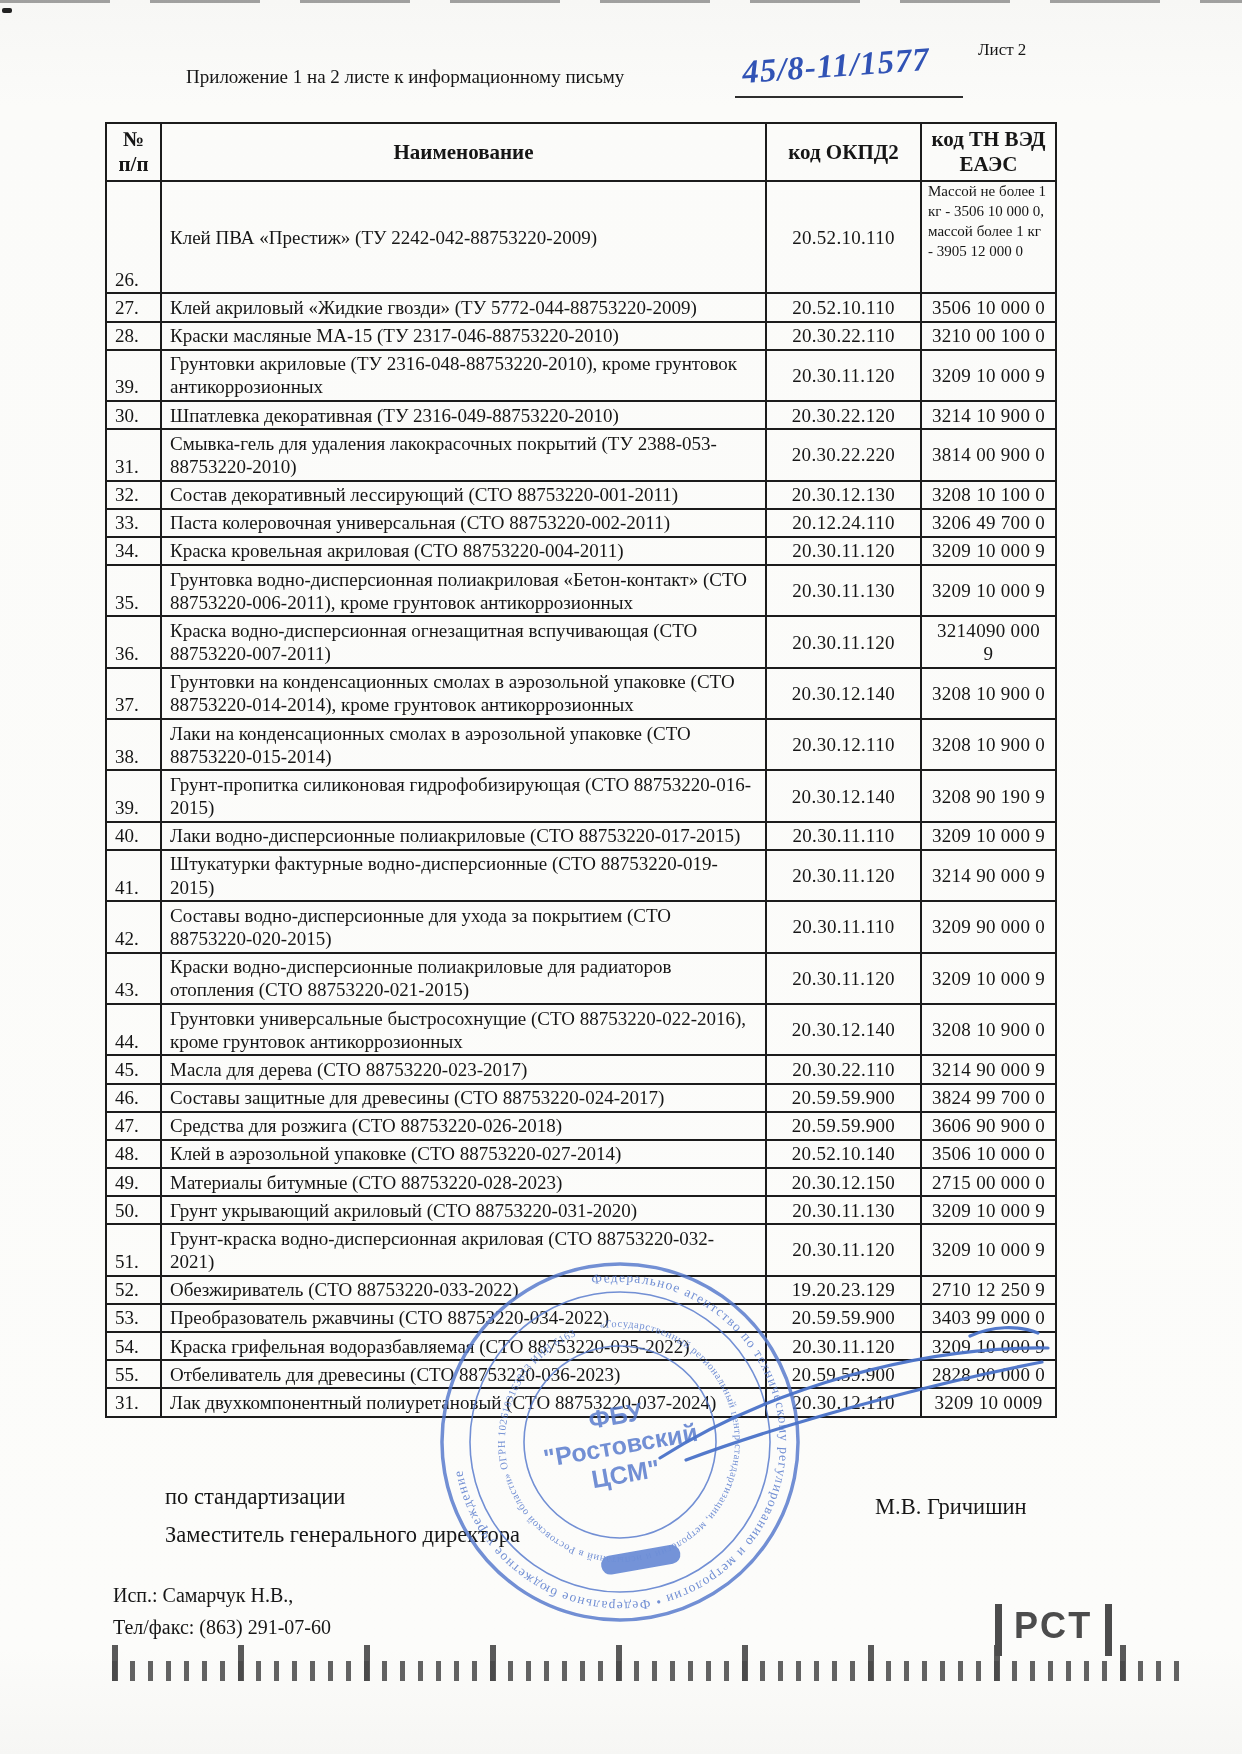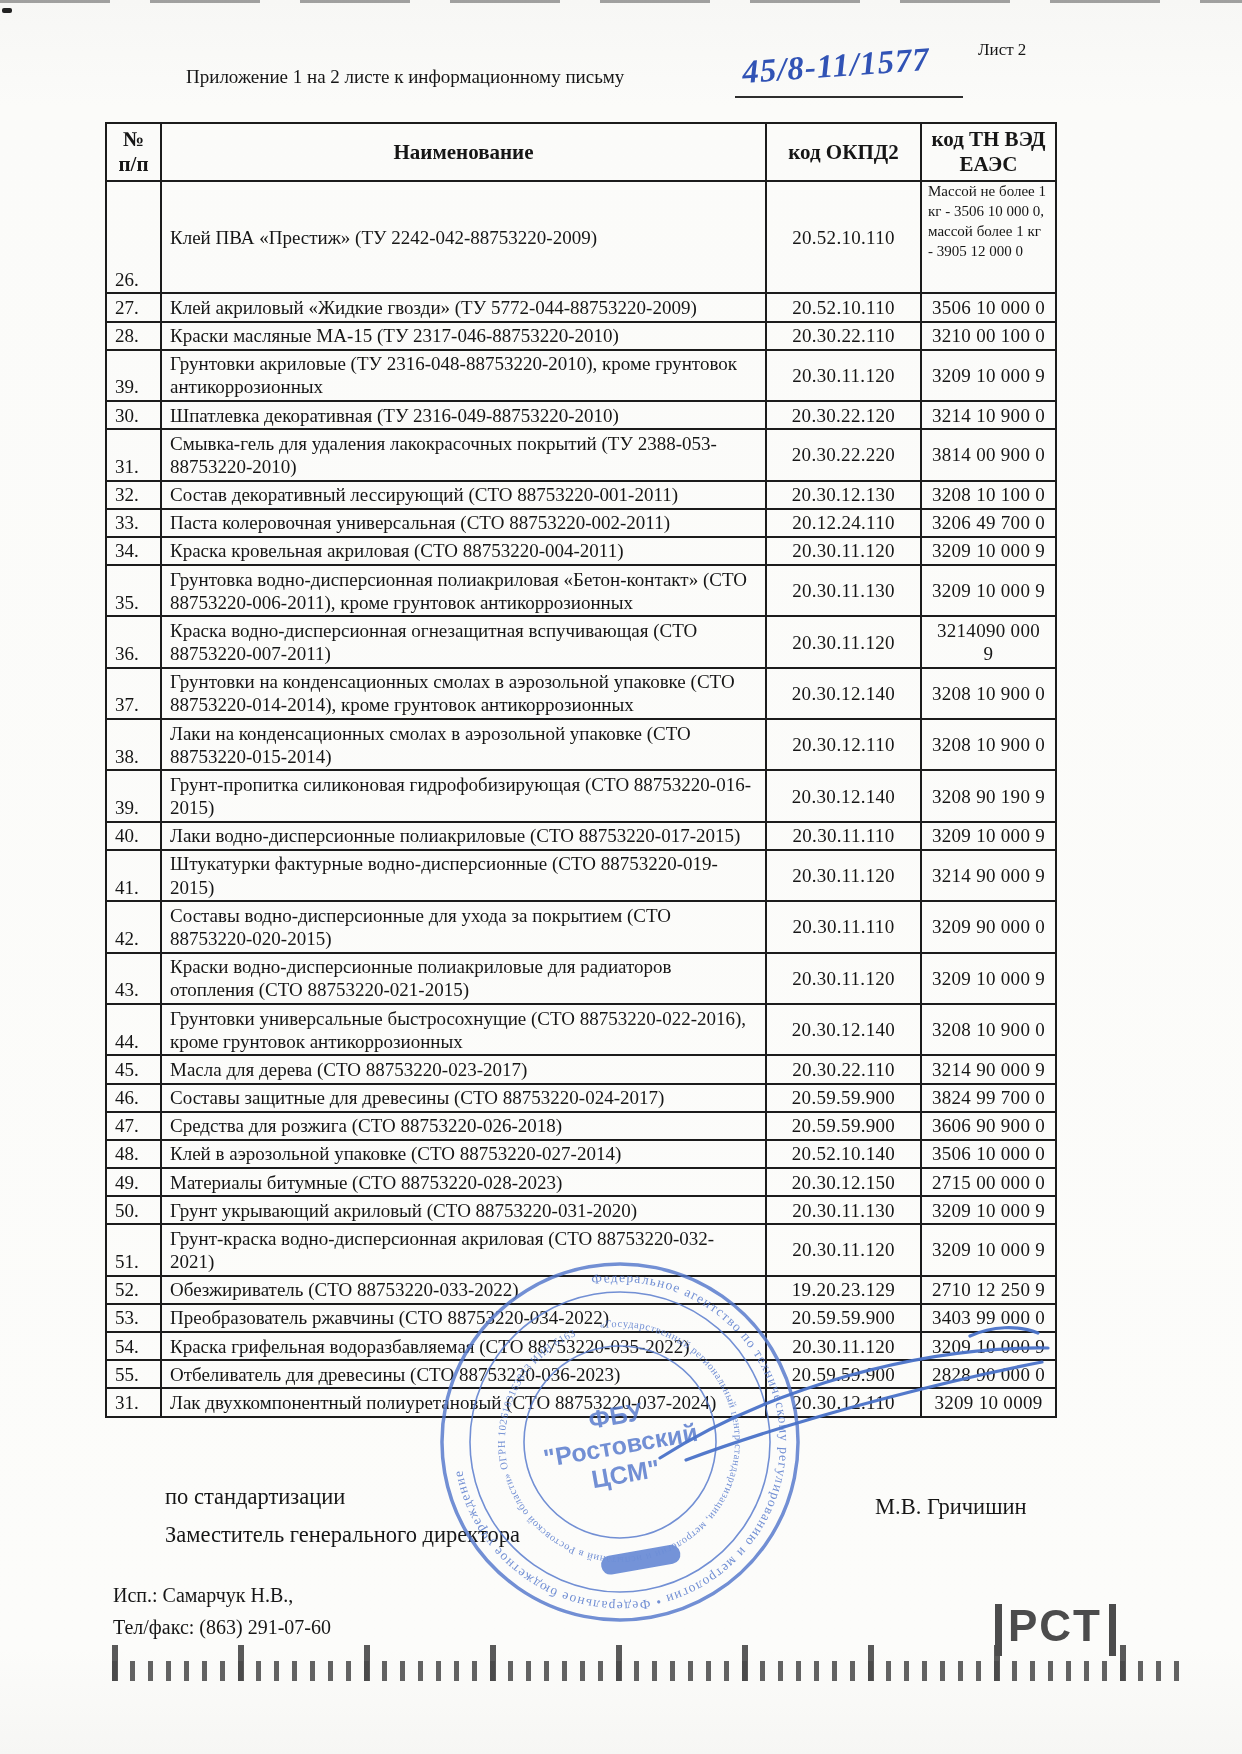--- a/index.html
+++ b/index.html
@@ -46,21 +46,21 @@
   .footer-phone{position:absolute;left:113px;top:1616px;font-size:20px;}
 
   .ruler{position:absolute;left:112px;top:1641px;width:1078px;height:42px;}
   .ticks-short{position:absolute;bottom:2px;left:0;right:0;height:20px;
     background:repeating-linear-gradient(90deg,rgba(72,72,72,.85) 0 5px,transparent 5px 18px);}
   .ticks-tall{position:absolute;bottom:2px;left:0;right:0;height:36px;
     background:repeating-linear-gradient(90deg,rgba(72,72,72,.9) 0 6px,transparent 6px 126px);}
   .rst-logo{position:absolute;left:995px;top:1604px;display:flex;align-items:stretch;
     color:#4c4c4c;font-family:"Liberation Sans","DejaVu Sans",sans-serif;}
   .rst-bar{width:7px;background:#4c4c4c;height:52px;}
-  .rst-text{font-size:44px;font-weight:bold;letter-spacing:3px;line-height:44px;padding:0 6px;}
+  .rst-text{font-size:36px;font-weight:bold;letter-spacing:3px;line-height:44px;padding:0 12px;}
 </style>
 </head>
 <body>
 
 <div class="scan-top"></div>
 <div class="speck" style="left:2px;top:8px;width:10px;height:5px;"></div>
 
 <div class="sheet-label">Лист 2</div>
 <div class="appendix">Приложение 1 на 2 листе к информационному письму</div>
 <div class="fill-line"></div>

